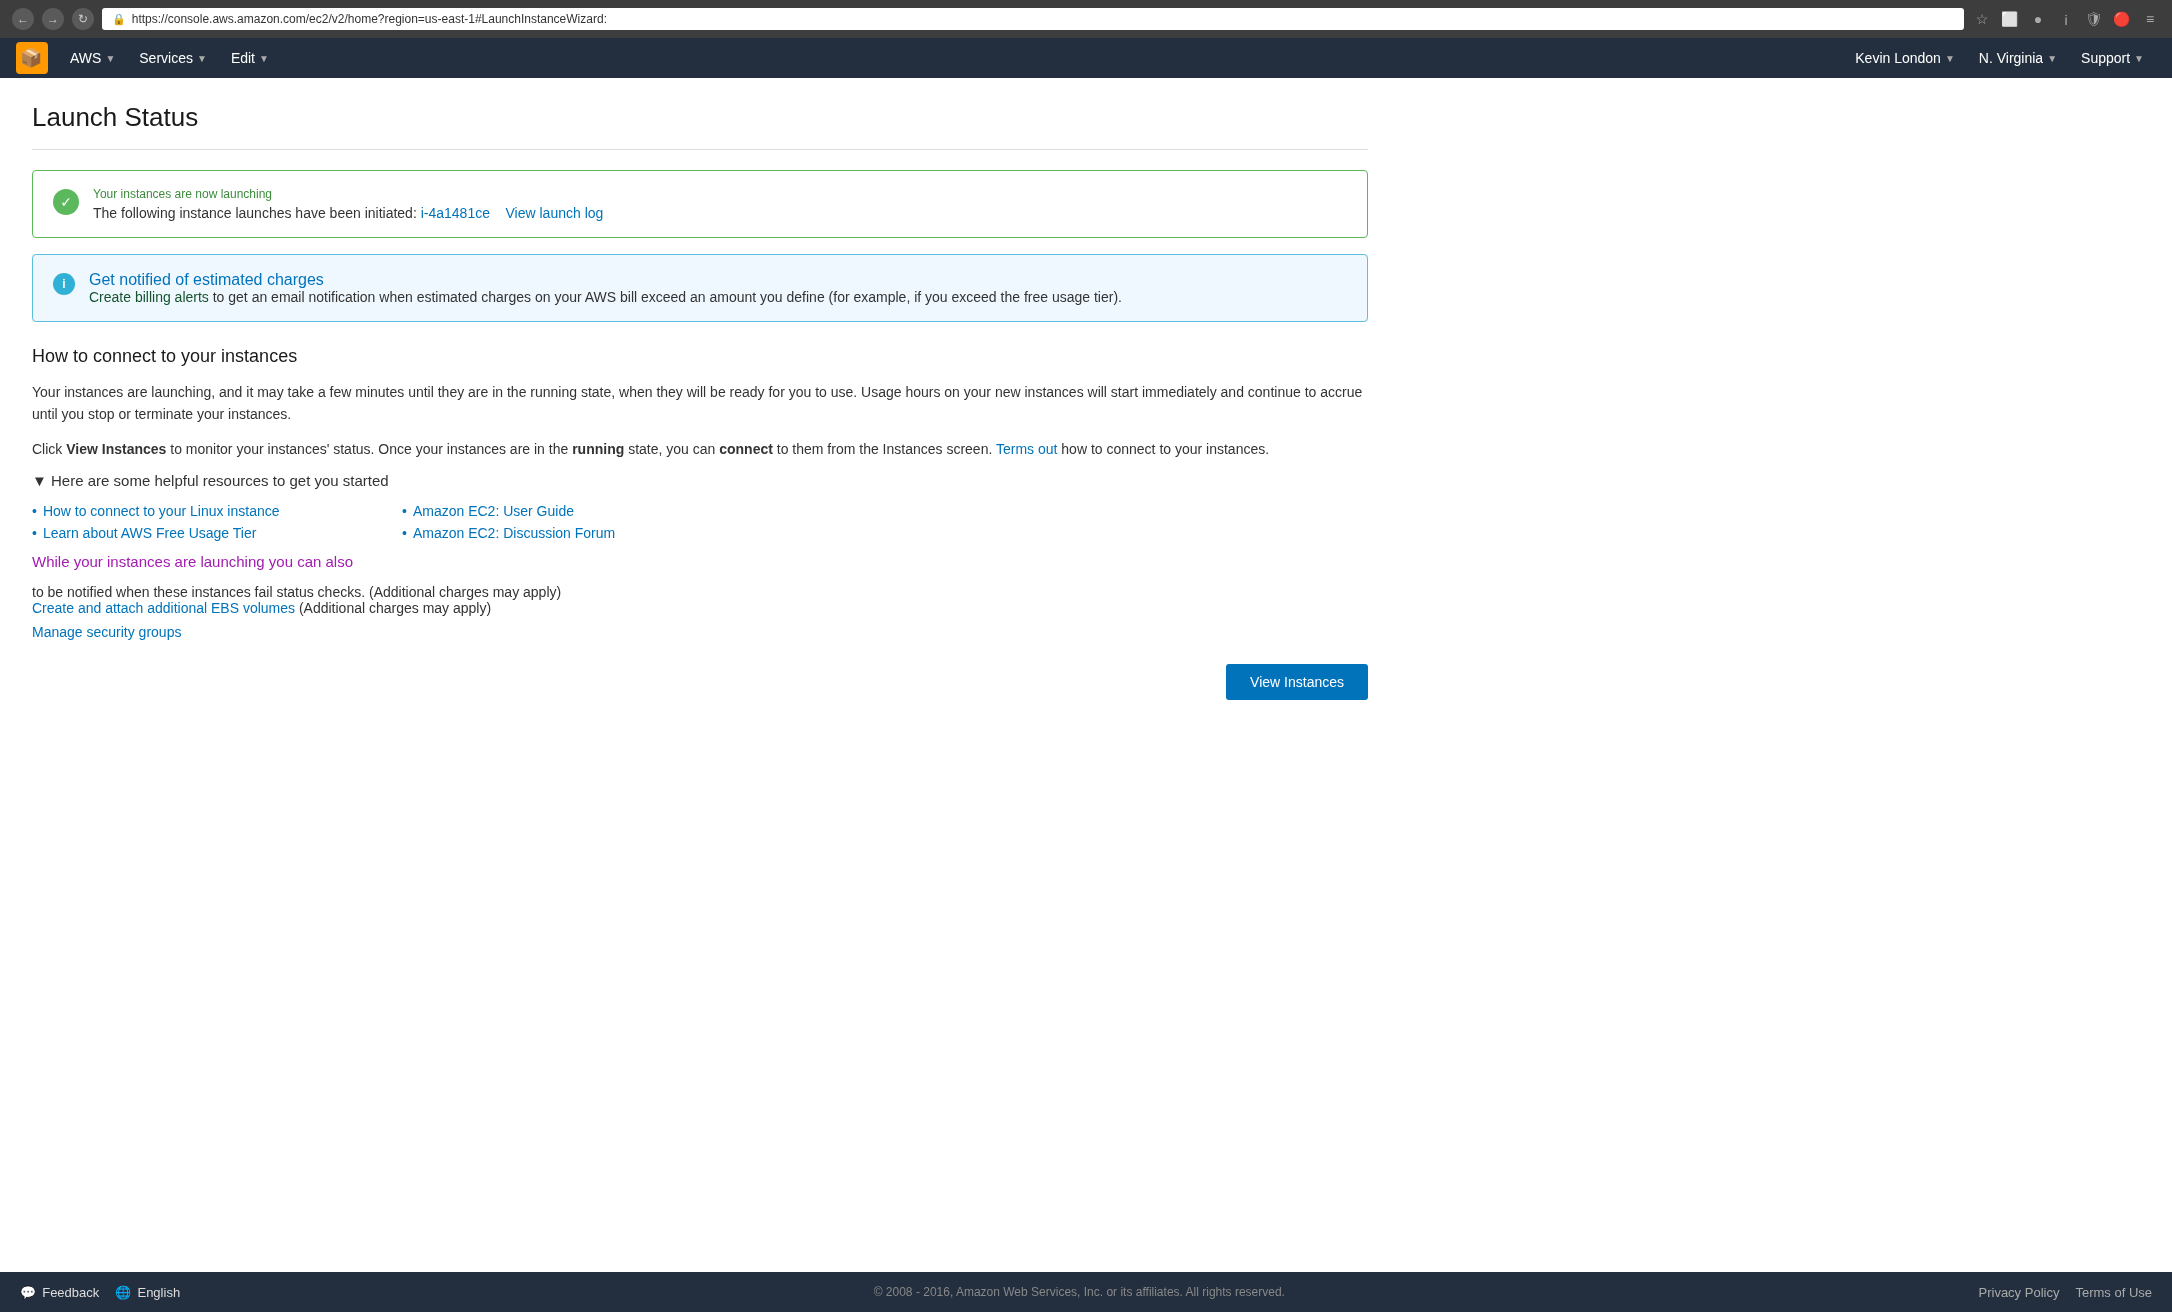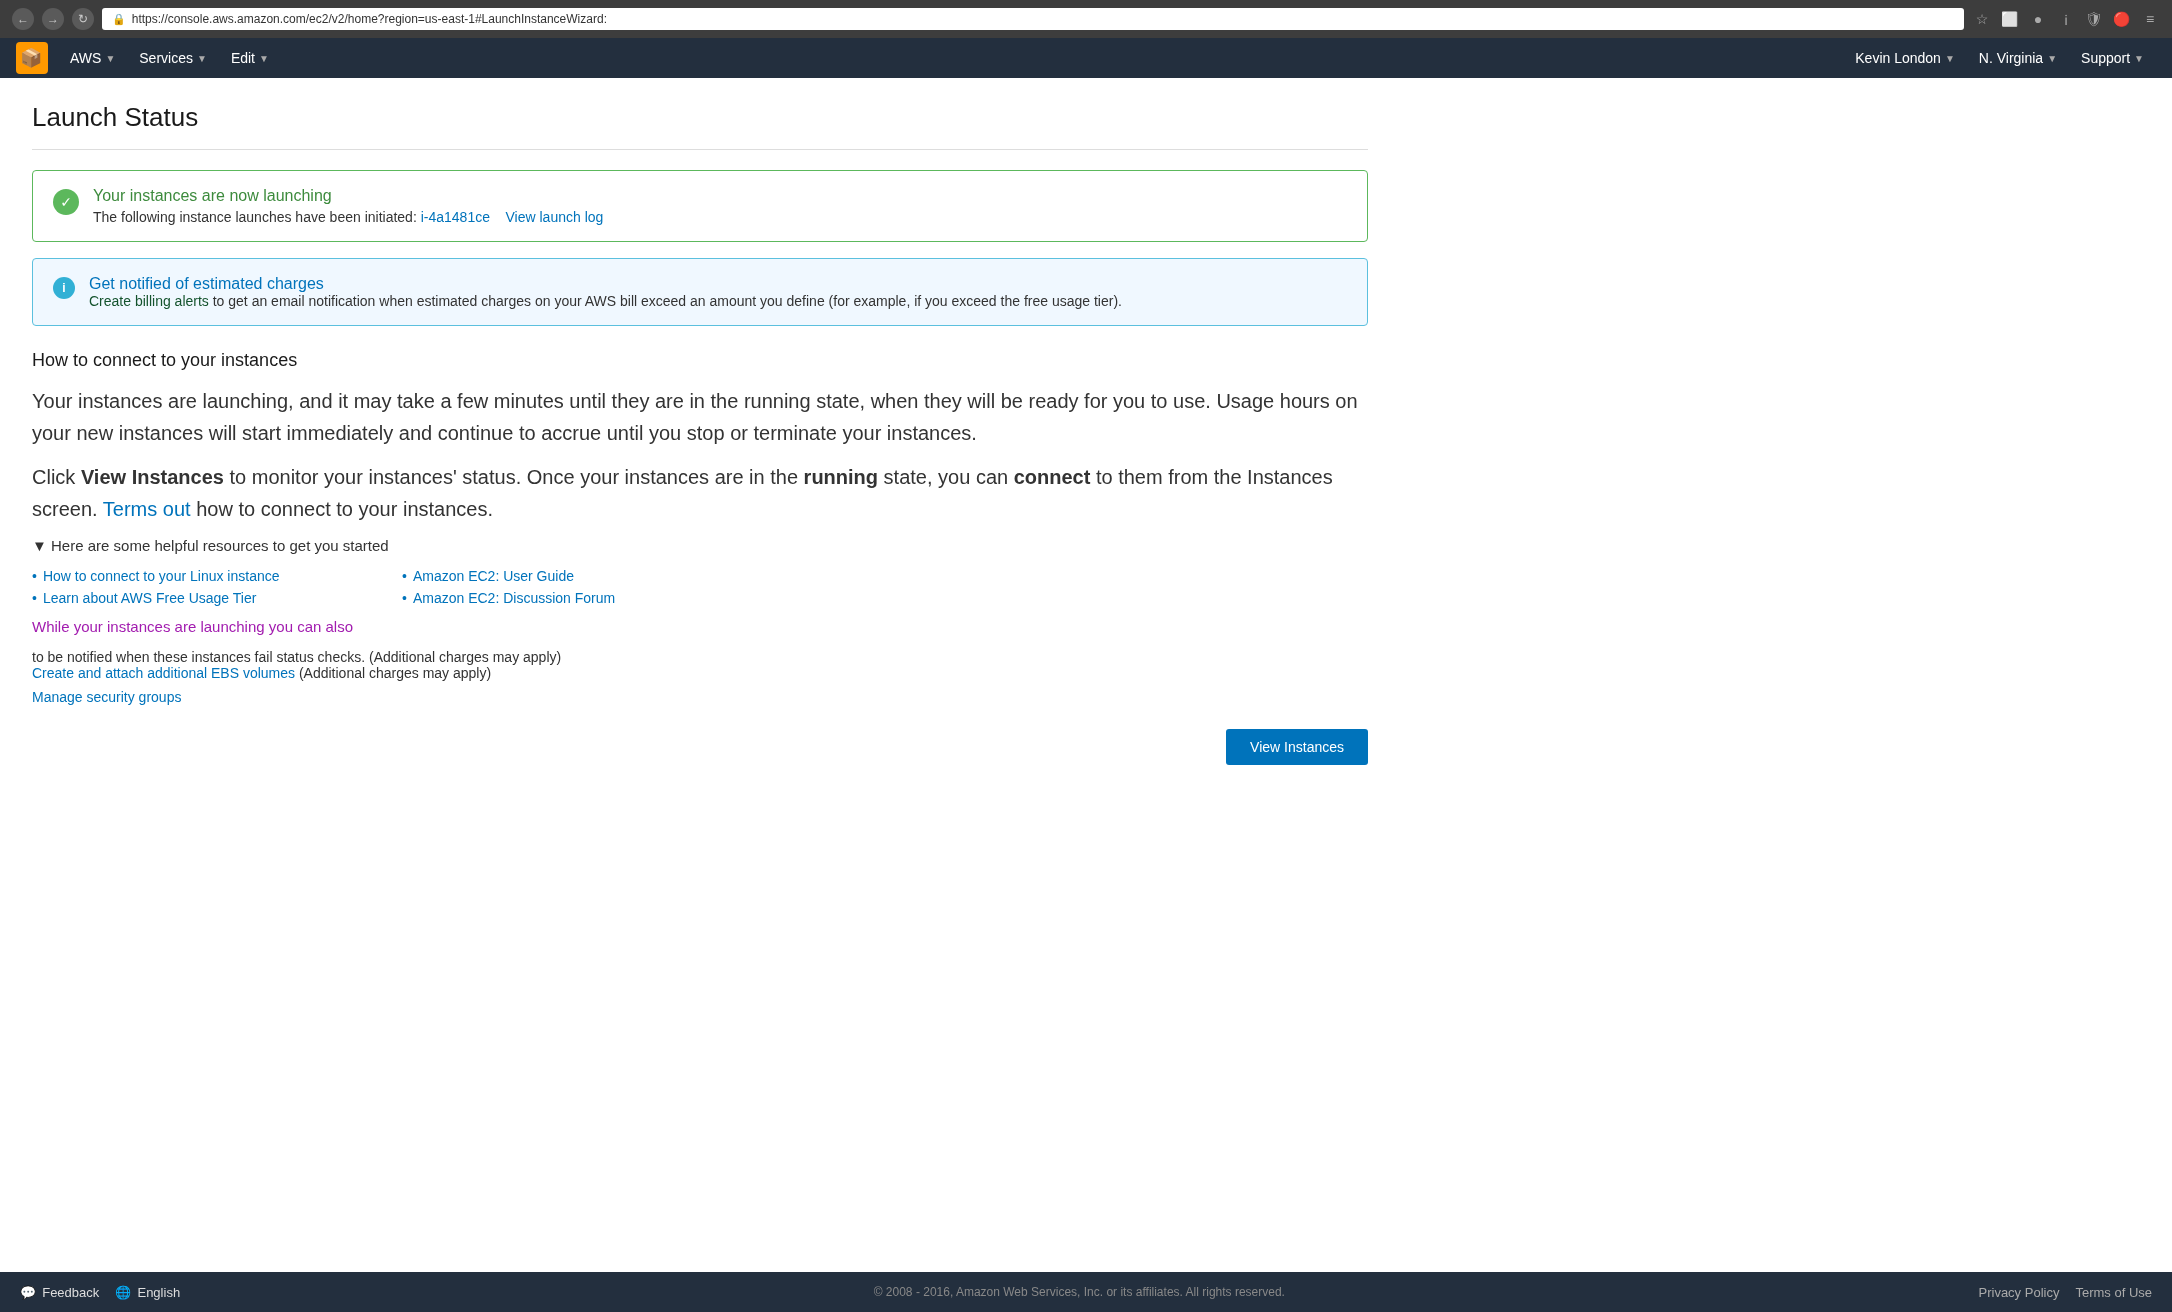--- a/index.html
+++ b/index.html
@@ -99,21 +99,21 @@
       background: #5cb85c;
       border-radius: 50%;
       display: flex; align-items: center; justify-content: center;
       color: white;
       font-size: 14px;
       flex-shrink: 0;
       margin-top: 2px;
     }
     .success-title {
       color: #3d8b3d;
-      font-size: 16px;
+      font-size: 12px;
       font-weight: 400;
       margin-bottom: 4px;
     }
     .success-desc { font-size: 14px; color: #333; }
     .success-desc a { color: #0073bb; text-decoration: none; }
 
     
     .info-banner {
       border: 1px solid #5bc0de;
       border-radius: 4px;
@@ -146,21 +146,21 @@
 
     
     .section-heading {
       font-size: 18px;
       font-weight: 400;
       color: #1a1a1a;
       margin-bottom: 14px;
     }
 
     .connect-desc {
-      font-size: 20px;
+      font-size: 14px;
       color: #333;
       line-height: 1.6;
       margin-bottom: 12px;
     }
     .connect-desc b { font-weight: bold; }
     .connect-desc a { color: #0073bb; text-decoration: none; }
 
     
     .resources-heading {
       font-size: 15px;

